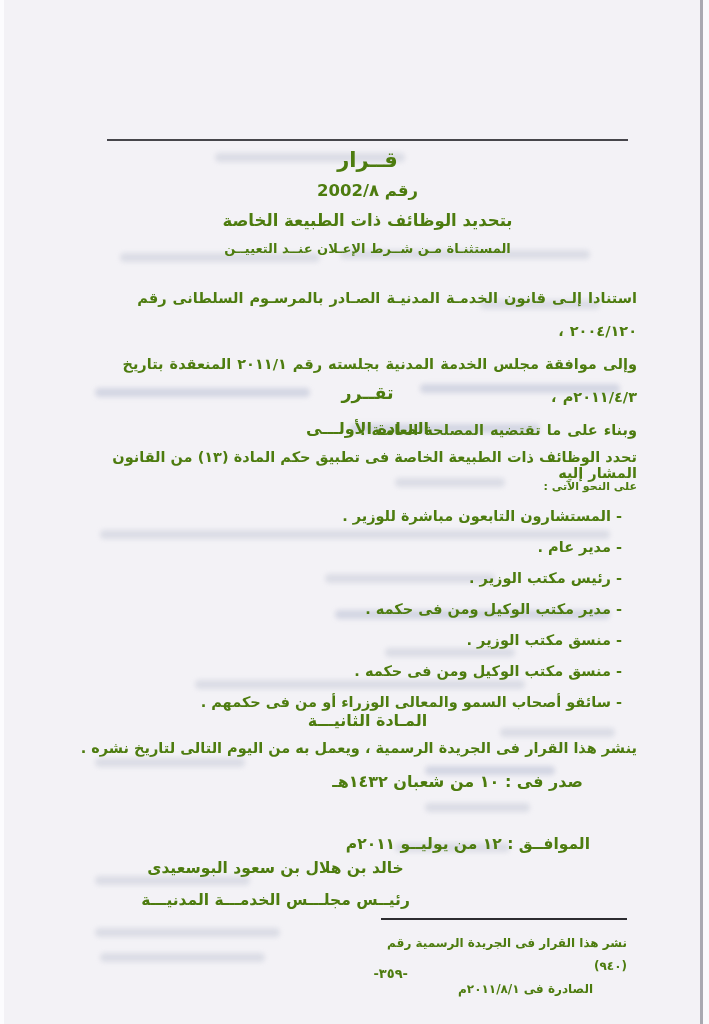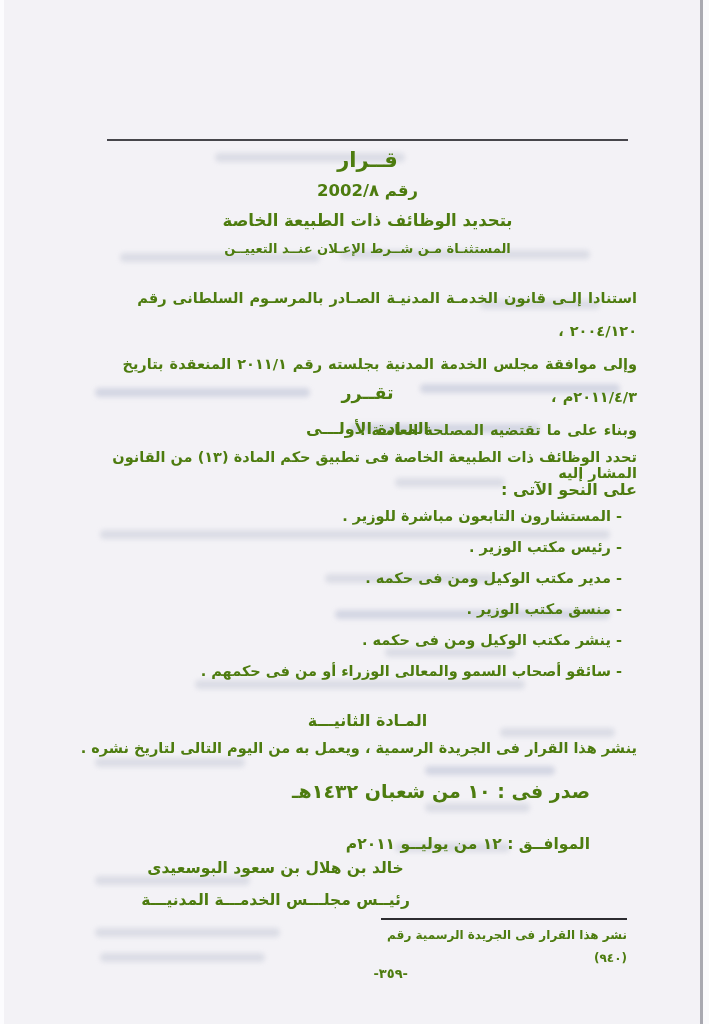--- a/index.html
+++ b/index.html
@@ -27,36 +27,36 @@
   .t-sub1   { top:211px; font-size:16.5px; }
   .t-sub2   { top:241px; font-size:13px; }
 
   .preamble { position:absolute; top:282px; right:72px; width:552px;
               font-size:14.5px; line-height:33px; text-align:right; word-spacing:1px; }
 
   .decision-word { top:383px; font-size:17.5px; }
   .a1-heading    { top:419px; font-size:16px; }
 
   .a1-line1 { position:absolute; top:449px; right:72px; width:552px; font-size:14.5px; text-align:right; }
-  .a1-line2 { position:absolute; top:480px; right:72px; font-size:16px; }
+  .a1-line2 { position:absolute; top:480px; right:72px; font-size:11px; }
 
   .job-list { position:absolute; top:501px; right:87px; width:535px;
               font-size:14.5px; line-height:31px; text-align:right; }
 
   .a2-heading { top:711px; font-size:16px; }
   .a2-body  { position:absolute; top:740px; right:72px; font-size:14.5px; }
 
-  .date-hijri { position:absolute; top:772px; right:119px; font-size:19px;margin-top:8px; }
+  .date-hijri { position:absolute; top:772px; right:126px; font-size:16px; }
   .date-greg  { position:absolute; top:835px; right:119px; font-size:15.5px; }
 
   .signature { position:absolute; top:852px; right:261px; width:345px;
                text-align:center; font-size:15.5px; line-height:32px; }
 
   .footnote { position:absolute; top:918px; right:82px; width:246px;
-              border-top:2px solid #2c2c30; padding-top:4px;
+              border-top:2px solid #2c2c30; padding-top:12px;
               font-size:12px; line-height:23px; text-align:right; }
   .footnote .l2 { padding-right:34px; }
 
   .page-number { position:absolute; top:966px; left:348px; width:60px;
                  font-size:13px; }
 
   
   .bleed { position:absolute; height:9px; border-radius:5px;
            background:rgba(138,146,172,.22); filter:blur(2.5px); }
   .bleed.b2 { background:rgba(118,132,170,.25); }
@@ -106,37 +106,39 @@
   </div>
 
   <div class="centered decision-word">تقــرر</div>
 
   <div class="centered a1-heading">المـادة الأولـــى</div>
   <div class="a1-line1">تحدد الوظائف ذات الطبيعة الخاصة فى تطبيق حكم المادة (١٣) من القانون المشار إليه</div>
   <div class="a1-line2">على النحو الآتى :</div>
 
   <div class="job-list">
     <div>- المستشارون التابعون مباشرة للوزير .</div>
+    <div>- مدير عام .</div>
     <div>- رئيس مكتب الوزير .</div>
     <div>- مدير مكتب الوكيل ومن فى حكمه .</div>
     <div>- منسق مكتب الوزير .</div>
-    <div>- ينشر مكتب الوكيل ومن فى حكمه .</div>
+    <div>- منسق مكتب الوكيل ومن فى حكمه .</div>
     <div>- سائقو أصحاب السمو والمعالى الوزراء أو من فى حكمهم .</div>
   </div>
 
   <div class="centered a2-heading">المـادة الثانيـــة</div>
   <div class="a2-body">ينشر هذا القرار فى الجريدة الرسمية ، ويعمل به من اليوم التالى لتاريخ نشره .</div>
 
   <div class="date-hijri">صدر فى : ١٠ من شعبان ١٤٣٢هـ</div>
   <div class="date-greg">الموافــق : ١٢ من يوليــو ٢٠١١م</div>
 
   <div class="signature">
     <div>خالد بن هلال بن سعود البوسعيدى</div>
     <div>رئيــس مجلـــس الخدمـــة المدنيـــة</div>
   </div>
 
   <div class="footnote">
     <div class="l1">نشر هذا القرار فى الجريدة الرسمية رقم (٩٤٠)</div>
+    <div class="l2">الصادرة فى ٢٠١١/٨/١م</div>
   </div>
 
   <div class="page-number">-٣٥٩-</div>
 
 </div>
 
 </body></html>

